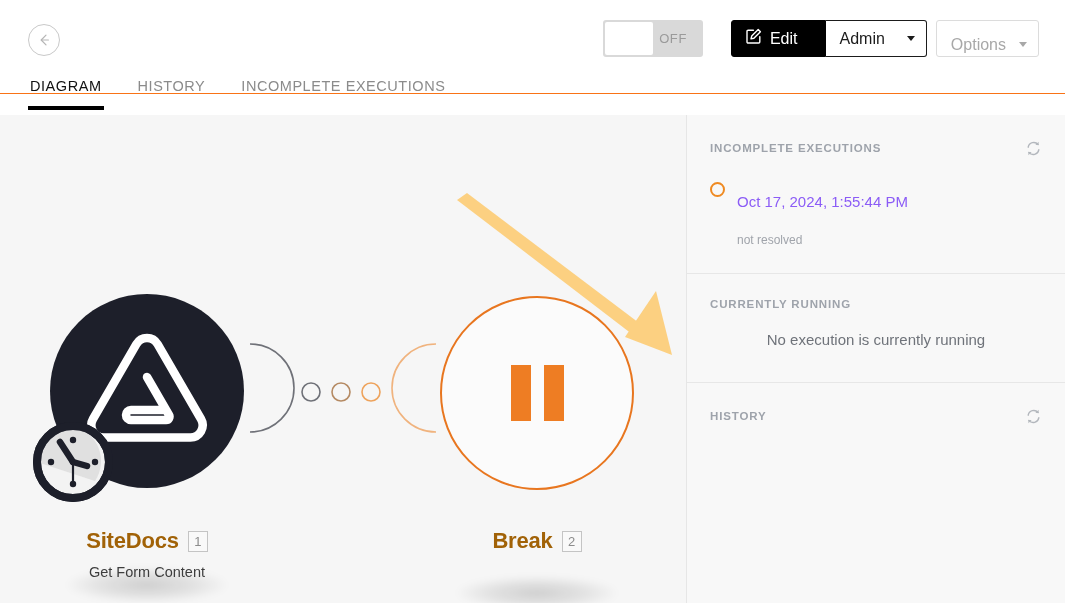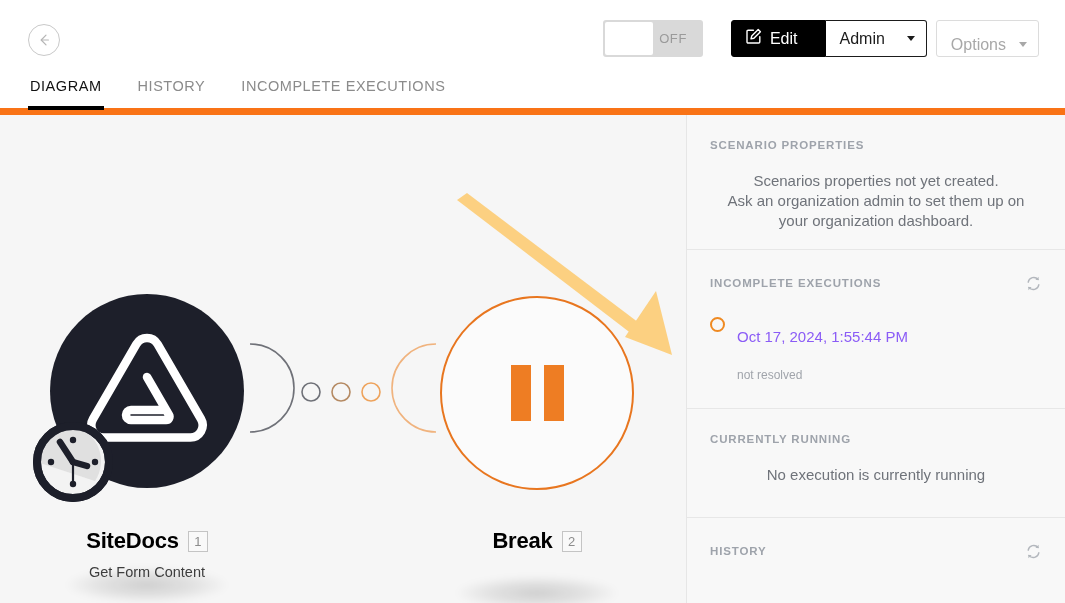--- a/index.html
+++ b/index.html
@@ -19,23 +19,23 @@
     width: 1065px;
     height: 603px;
     background: #ffffff;
   }
 
   
   .header {
     position: absolute;
     left: 0; top: 0;
     width: 1065px;
-    height: 115px;
-    background: #ffffff;
-    border-bottom: 7px solid #f97316;
+    height: 94px;
+    background: #ffffff;
+    border-bottom: 1px solid #f97316;
     box-sizing: border-box;
   }
   .back-btn {
     position: absolute;
     left: 28px; top: 24px;
     width: 30px; height: 30px;
     border-radius: 50%;
     border: 1px solid #c9c9c9;
     background: #ffffff;
     display: flex;
@@ -216,21 +216,21 @@
     width: 300px;
     text-align: center;
     display: flex;
     align-items: center;
     justify-content: center;
     gap: 9px;
   }
   .node-title {
     font-size: 22px;
     font-weight: bold;
-    color: #000000;
+    color: #a16207;
     letter-spacing: -0.2px;
   }
   .node-badge {
     display: inline-flex;
     align-items: center;
     justify-content: center;
     min-width: 20px;
     height: 21px;
     padding: 0 4px;
     border: 1px solid #c4c4c4;
@@ -432,29 +432,20 @@
 
     <svg class="arrow-annot" viewBox="0 0 686 488">
       <path d="M457 85 L467 78 L651 217 L641 226 Z" fill="#fcd081"></path>
       <path d="M672 240 L656 176 L625 222 Z" fill="#fcd081"></path>
     </svg>
 
   </div>
 
   <div class="sidebar">
 
-    <div class="panel">
-      <div class="panel-head">
-        <span class="panel-title">SCENARIO PROPERTIES</span>
-      </div>
-      <div class="panel-empty">
-        <div>Scenarios properties not yet created.</div>
-        <div>Ask an organization admin to set them up on your organization dashboard.</div>
-      </div>
-    </div>
 
     <div class="panel" style="padding-bottom:26px;">
       <div class="panel-head">
         <span class="panel-title">INCOMPLETE EXECUTIONS</span>
         <span class="refresh-btn">
           <svg width="17" height="17" viewBox="0 0 17 17">
             <path d="M3.2 7.2 A5.6 5.6 0 0 1 13.1 4.6" fill="none" stroke="#b3b7bd" stroke-width="1.4" stroke-linecap="round"></path>
             <path d="M13.8 9.8 A5.6 5.6 0 0 1 3.9 12.4" fill="none" stroke="#b3b7bd" stroke-width="1.4" stroke-linecap="round"></path>
             <path d="M13.6 1.8 L13.6 5.0 L10.4 5.0 Z" fill="#b3b7bd"></path>
             <path d="M3.4 15.2 L3.4 12.0 L6.6 12.0 Z" fill="#b3b7bd"></path>

